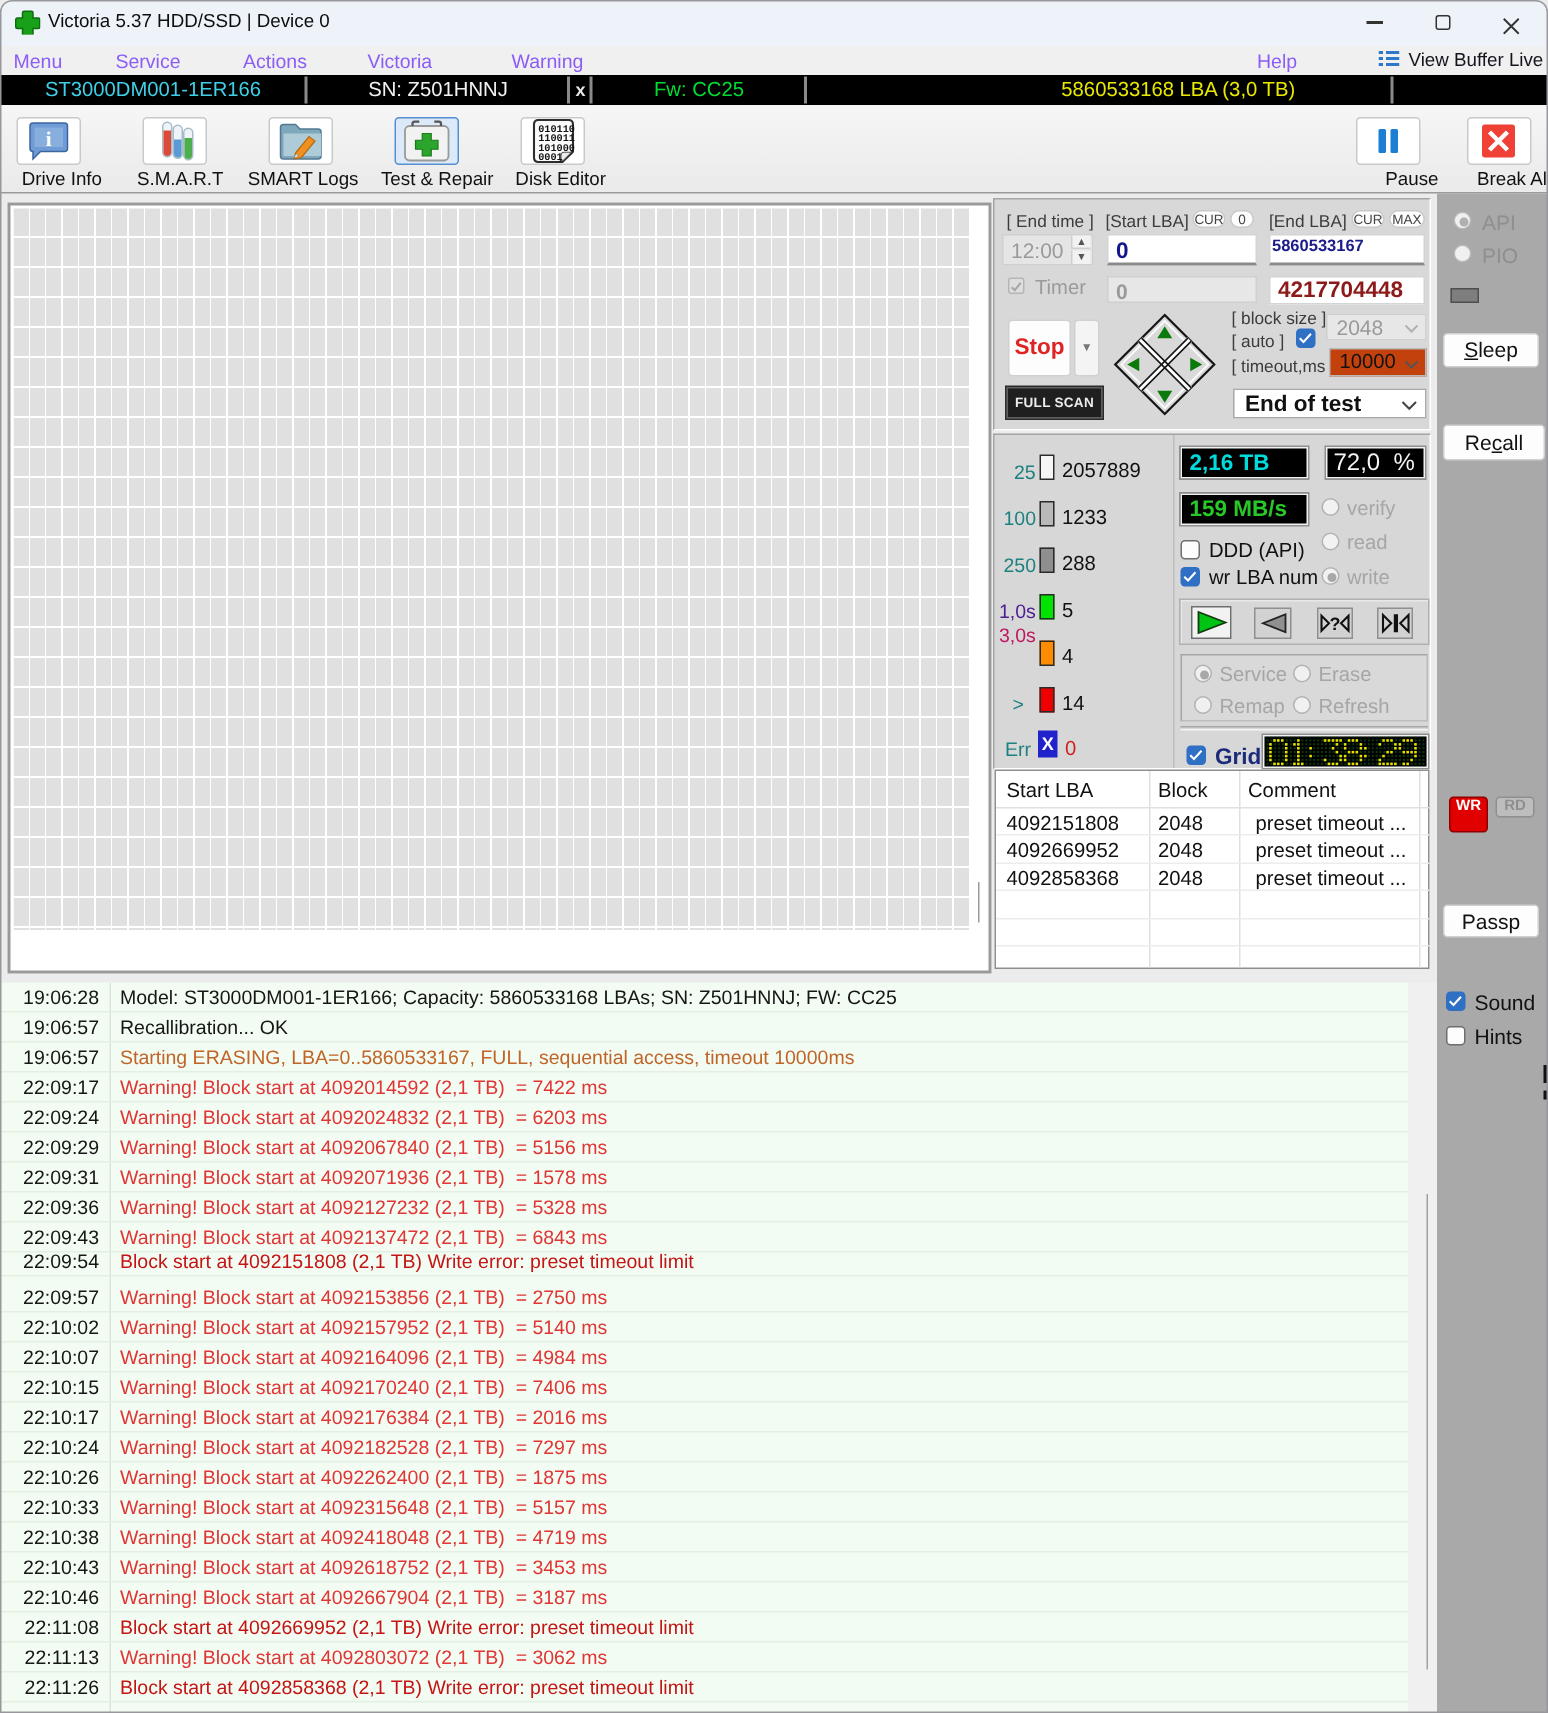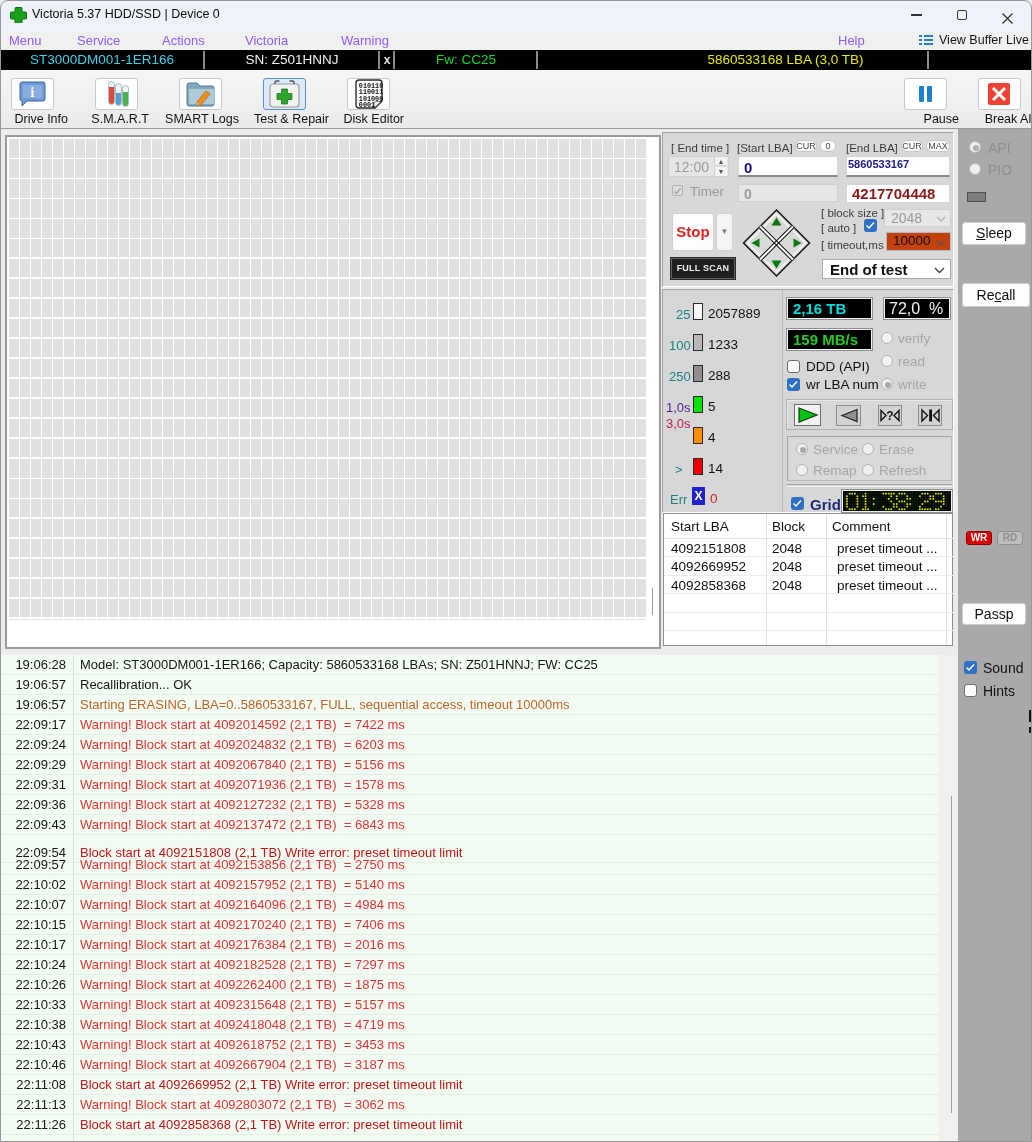--- a/index.html
+++ b/index.html
@@ -478,21 +478,21 @@
 
 <div class="abs" style="left:969px;top:141px;width:12px;height:12px;border:1px solid #b8b8b8;border-radius:50%;background:#f0f0f0">
     <div style="position:absolute;left:3px;top:3px;width:6px;height:6px;border-radius:50%;background:#b0b0b0"></div>
   </div>
 <div class="ctl" style="left:988px;top:140px;font-size:14px;color:#8f8f8f">API</div>
 <div class="abs" style="left:969px;top:163px;width:12px;height:12px;border:1px solid #b8b8b8;border-radius:50%;background:#f0f0f0"></div>
 <div class="ctl" style="left:988px;top:162px;font-size:14px;color:#8f8f8f">PIO</div>
 <div class="abs" style="left:967px;top:192px;width:19px;height:10px;background:#7e7e7e;border:1px solid #4f4f4f"></div>
 <div class="abs" style="left:962px;top:222px;width:64px;height:23px;background:#fdfdfd;border:1px solid #cfcfcf;border-radius:3px;text-align:center;line-height:21px;font-size:14px;color:#111"><span style="text-decoration:underline">S</span>leep</div>
 <div class="abs" style="left:962px;top:283px;width:68px;height:24px;background:#fdfdfd;border:1px solid #cfcfcf;border-radius:3px;text-align:center;line-height:22px;font-size:14px;color:#111">Re<span style="text-decoration:underline">c</span>all</div>
-<div class="abs" style="left:966px;top:531px;width:26px;height:14px;background:#e00000;border:1px solid #8f0000;border-radius:3px;text-align:center;line-height:12px;font-size:10px;font-weight:bold;color:#fff">WR</div>
+<div class="abs" style="left:966px;top:531px;width:26px;height:24px;background:#e00000;border:1px solid #8f0000;border-radius:3px;text-align:center;line-height:12px;font-size:10px;font-weight:bold;color:#fff">WR</div>
 <div class="abs" style="left:997px;top:531px;width:26px;height:14px;background:#bdbdbd;border:1px solid #8f8f8f;border-radius:3px;text-align:center;line-height:12px;font-size:10px;font-weight:bold;color:#8f8f8f">RD</div>
 <div class="abs" style="left:962px;top:603px;width:64px;height:22px;background:#fdfdfd;border:1px solid #cfcfcf;border-radius:3px;text-align:center;line-height:20px;font-size:14px;color:#111">Passp</div>
 <div class="abs" style="left:964px;top:661px;width:13px;height:13px;background:#2f6fc4;border-radius:3px">
   <svg width="11" height="11" style="position:absolute;left:1px;top:1px">
       <path d="M1.5 5.5 L4 8 L9 2.5" stroke="#fff" stroke-width="1.4" fill="none"></path>
     </svg>
 </div>
 <div class="ctl" style="left:983px;top:660px;font-size:14px;color:#111">Sound</div>
 <div class="abs" style="left:964px;top:684px;width:13px;height:13px;background:#fdfdfd;border:1px solid #6f6f6f;border-radius:3px"></div>
 <div class="ctl" style="left:983px;top:683px;font-size:14px;color:#111">Hints</div>
@@ -530,21 +530,21 @@
       <span class="lm" style="color:#e03535">Warning! Block start at 4092071936 (2,1 TB) &nbsp;= 1578 ms</span>
     </div>
 <div class="lrow" style="top:140px">
       <span class="lt">22:09:36</span>
       <span class="lm" style="color:#e03535">Warning! Block start at 4092127232 (2,1 TB) &nbsp;= 5328 ms</span>
     </div>
 <div class="lrow" style="top:160px">
       <span class="lt">22:09:43</span>
       <span class="lm" style="color:#e03535">Warning! Block start at 4092137472 (2,1 TB) &nbsp;= 6843 ms</span>
     </div>
-<div class="lrow" style="top:188px">
+<div class="lrow" style="top:176px">
       <span class="lt">22:09:54</span>
       <span class="lm" style="color:#c41414">Block start at 4092151808 (2,1 TB) Write error: preset timeout limit</span>
     </div>
 <div class="lrow" style="top:200px">
       <span class="lt">22:09:57</span>
       <span class="lm" style="color:#e03535">Warning! Block start at 4092153856 (2,1 TB) &nbsp;= 2750 ms</span>
     </div>
 <div class="lrow" style="top:220px">
       <span class="lt">22:10:02</span>
       <span class="lm" style="color:#e03535">Warning! Block start at 4092157952 (2,1 TB) &nbsp;= 5140 ms</span>

